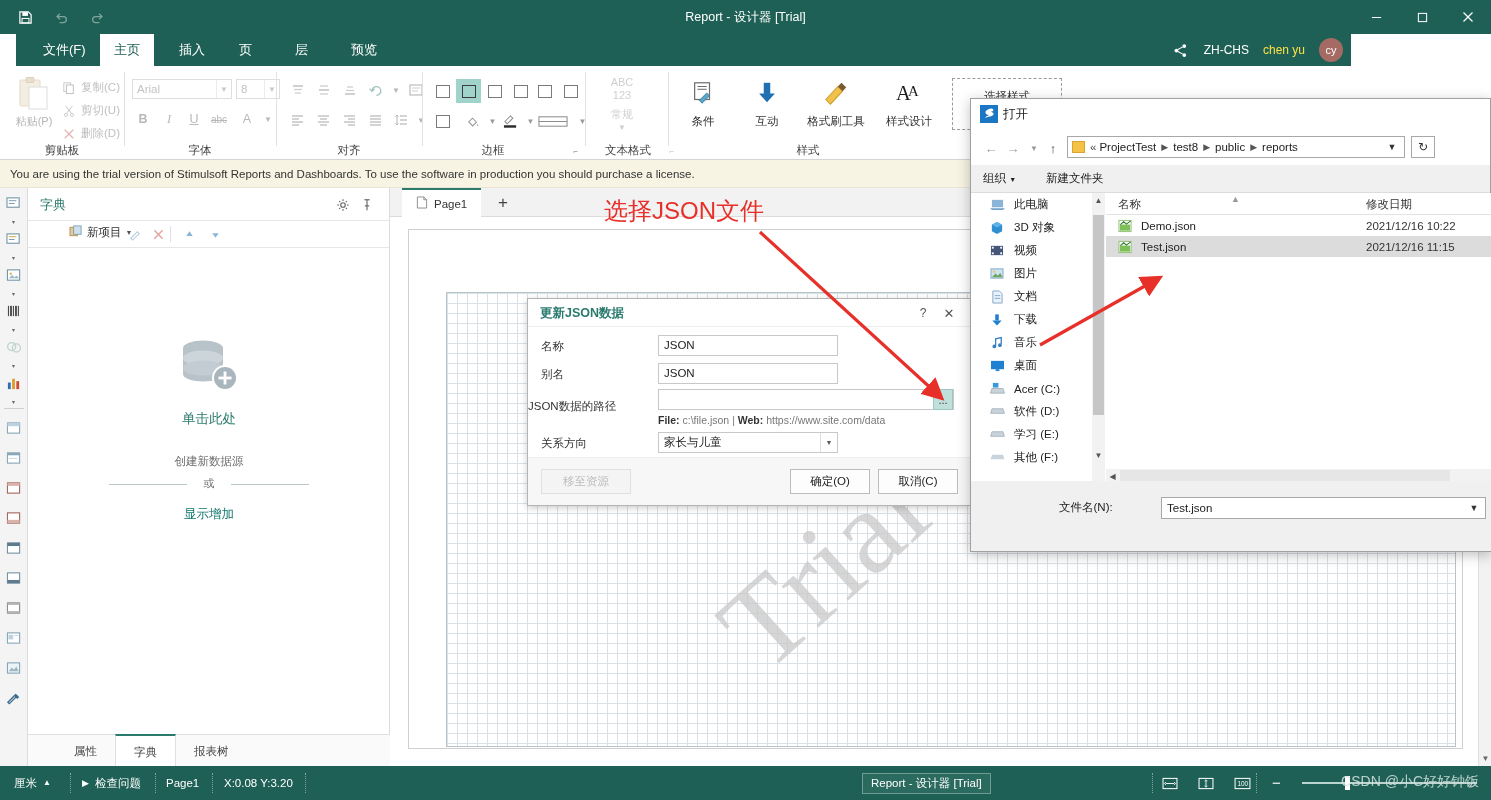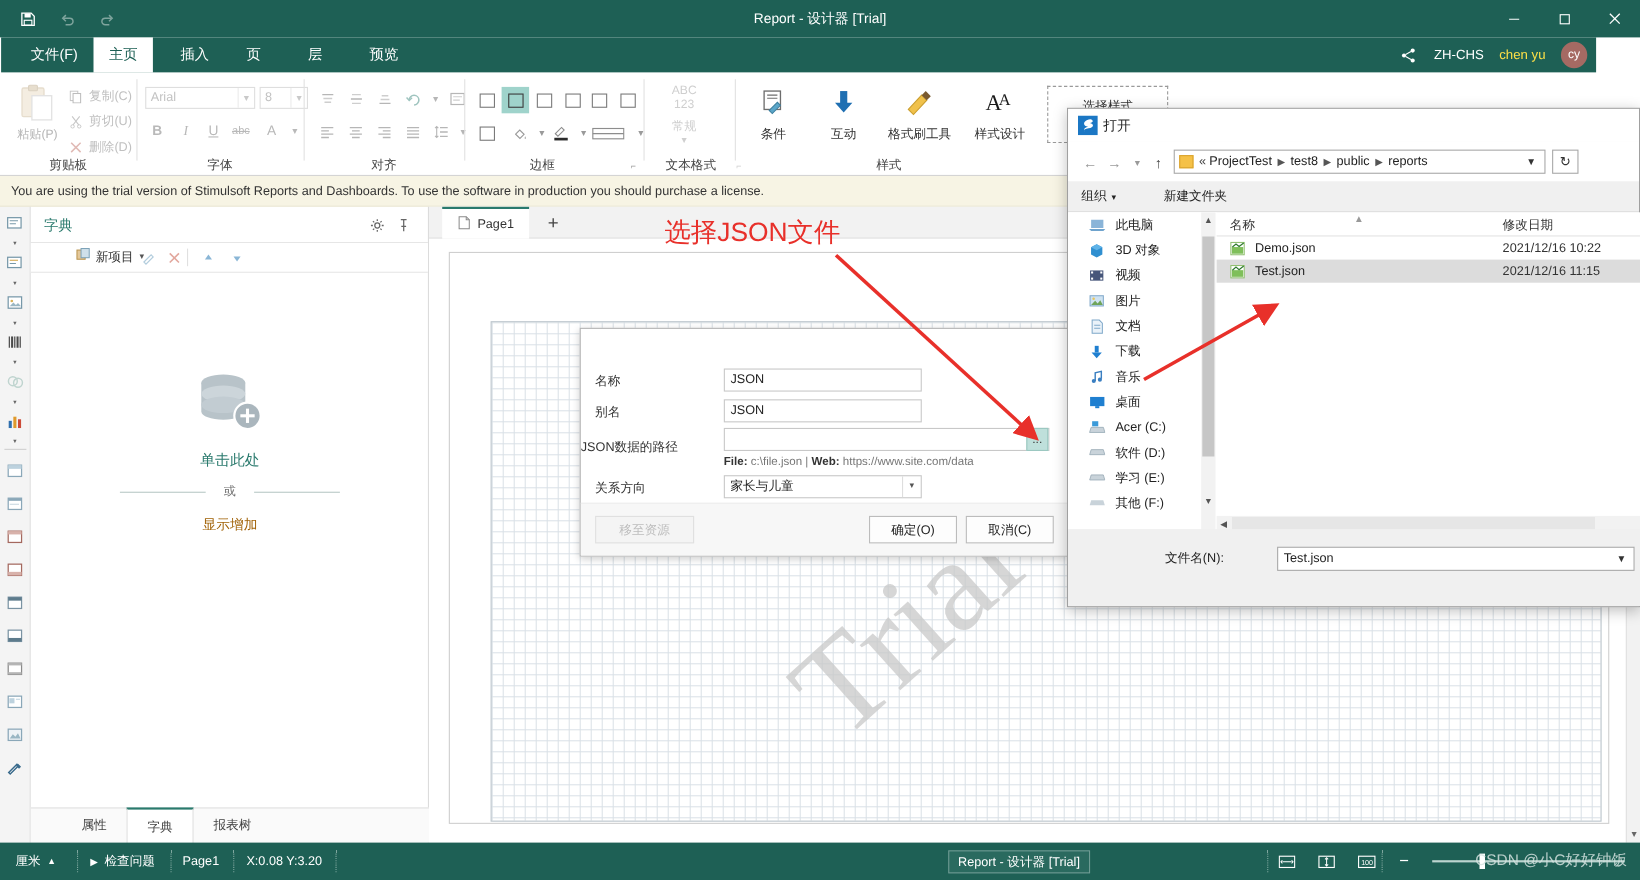--- a/index.html
+++ b/index.html
@@ -30,21 +30,21 @@
   .tb-title {
     position: absolute; left: 0; top: 0; width: 1491px; height: 34px;
     text-align: center; line-height: 34px; font-size: 12.5px; color: #ffffff;
   }
   .tb-winbtns { position: absolute; right: 0; top: 0; height: 34px; display: flex; }
   .winbtn { width: 46px; height: 34px; display: flex; align-items: center; justify-content: center;
             color: #ffffff; font-size: 13px; }
 
   
   .ribbon-tabs {
-    position: absolute; left: 1px; top: 34px; width: 1450px; height: 32px;
+    position: absolute; left: 16px; top: 34px; width: 1335px; height: 32px;
     background: #1e6055;
   }
   .rtab {
     position: absolute; top: 0; height: 32px; line-height: 32px;
     padding: 0 13px; font-size: 13px; color: #ffffff; white-space: nowrap;
   }
   .rtab.active { background: #ffffff; color: #1e6055; font-weight: normal; }
   .rb-right { position: absolute; right: 8px; top: 0; height: 32px; display: flex; align-items: center; gap: 14px; }
   .rb-lang { font-size: 12px; color: #ffffff; }
   .rb-user { font-size: 12px; color: #fde047; }
@@ -132,28 +132,28 @@
   .dp-pin { position: absolute; right: 14px; top: 9px; width: 16px; height: 16px;
             display: flex; align-items: center; justify-content: center; color: #666; }
   .dp-toolbar { position: relative; height: 27px; border-bottom: 1px solid #e6e6e6; background: #fff; }
   .dpt-new { position: absolute; left: 8px; top: 4px; display: flex; align-items: center;
              gap: 4px; font-size: 11.5px; color: #333; padding-left: 33px; }
   .dpt-btn { position: absolute; top: 5px; width: 18px; height: 17px;
              display: flex; align-items: center; justify-content: center; font-size: 12px; }
   .dpt-sep { position: absolute; top: 5px; width: 1px; height: 16px; background: #e0e0e0; }
   .dp-empty { position: absolute; left: 0; top: 150px; width: 362px; text-align: center; }
   .de-icon { width: 66px; height: 56px; margin: 0 auto 16px; position: relative; }
-  .de-a { font-size: 13.5px; color: #2a7a6d; margin-bottom: 11px; }
+  .de-a { font-size: 13.5px; color: #2a7a6d; margin-bottom: 26px; }
   .de-b { font-size: 11.5px; color: #6e6e6e; }
   .de-or { position: relative; margin: 7px auto; width: 200px; font-size: 11px; color: #6e6e6e; }
   .de-or::before, .de-or::after {
     content: ""; position: absolute; top: 50%; width: 78px; height: 1px; background: #b8c9c6; }
   .de-or::before { left: 0; } .de-or::after { right: 0; }
   .de-c { font-size: 11.5px; color: #6e6e6e; }
-  .de-d { font-size: 12.5px; color: #a16207; margin-top: 15px; }
+  .de-d { font-size: 12.5px; color: #0f766e; margin-top: 15px; }
 
   .dp-tabs { position: absolute; left: 0; bottom: 0; width: 362px; height: 32px;
              border-top: 1px solid #e0e0e0; background: #fafafa; display: flex; padding-left: 28px; }
   .dp-tab { height: 32px; line-height: 32px; padding: 0 18px; font-size: 11.5px; color: #444; }
   .dp-tab.active { background: #ffffff; border: 1px solid #e0e0e0; border-top: 2px solid #2a7a6d;
                    border-bottom: none; margin-top: -1px; height: 33px; line-height: 32px; }
 
   
   .designer {
     position: absolute; left: 390px; top: 188px; width: 1101px; height: 578px;
@@ -804,20 +804,21 @@
           <path d="M7 10v26c0 4.2 9 7.5 20 7.5s20-3.3 20-7.5V10" fill="#b8c3c9"></path>
           <ellipse cx="27" cy="20" rx="20" ry="7.5" fill="#ccd5da"></ellipse>
           <ellipse cx="27" cy="30" rx="20" ry="7.5" fill="#c2ccd2"></ellipse>
           <circle cx="49" cy="40" r="13" fill="#ffffff"></circle>
           <circle cx="49" cy="40" r="11" fill="#aab6bd"></circle>
           <rect x="47.6" y="33.5" width="2.8" height="13" fill="#ffffff"></rect>
           <rect x="42.5" y="38.6" width="13" height="2.8" fill="#ffffff"></rect>
         </svg>
       </div>
       <div class="de-a">单击此处</div>
+      <div class="de-b">创建新数据源</div>
       <div class="de-or">或</div>
       <div class="de-d">显示增加</div>
     </div>
 
     <div class="dp-tabs">
       <div class="dp-tab">属性</div>
       <div class="dp-tab active">字典</div>
       <div class="dp-tab">报表树</div>
     </div>
   </div>
@@ -840,20 +841,25 @@
       </div>
     </div>
   </div>
 
   <div class="rightrail">
     <div class="rr-arrow" style="top:0;">▲</div>
     <div class="rr-arrow" style="bottom:0;">▼</div>
   </div>
 
   <div class="jdlg">
+    <div class="jd-head">
+      <div class="jd-title">更新JSON数据</div>
+      <div class="jd-help">?</div>
+      <div class="jd-close">✕</div>
+    </div>
     <div class="jd-body">
       <div class="jd-lbl" style="left:13px;top:12px;">名称</div>
       <div class="jd-inp" style="left:130px;top:8px;width:180px;">JSON</div>
 
       <div class="jd-lbl" style="left:13px;top:40px;">别名</div>
       <div class="jd-inp" style="left:130px;top:36px;width:180px;">JSON</div>
 
       <div class="jd-lbl" style="left:0;top:72px;">JSON数据的路径</div>
       <div class="jd-inp" style="left:130px;top:62px;width:296px;"></div>
       <div class="jd-browse" style="left:405px;top:62px;">...</div>
@@ -905,21 +911,21 @@
         <span>reports</span>
         <span class="cdd">▼</span>
       </div>
       <div class="refreshbtn" style="left:440px;">↻</div>
     </div>
     <div class="od-toolbar">
       <div class="odt-item" style="left:12px;">
         <span>组织</span>
         <span style="font-size:7px;"> ▼</span>
       </div>
-      <div class="odt-item" style="left:75px;margin-left:12px;">新建文件夹</div>
+      <div class="odt-item" style="left:75px;">新建文件夹</div>
     </div>
 
     <div class="od-main">
 
       <div class="od-sidebar">
         <div class="sb-item">
           <span class="sb-ico">
               <svg width="15" height="13" viewBox="0 0 16 14">
                 <path d="M2 2h12v8H2z" fill="#8ab4d8"></path>
                 <path d="M0 11h16l-2 2H2z" fill="#6fa3cd"></path>

